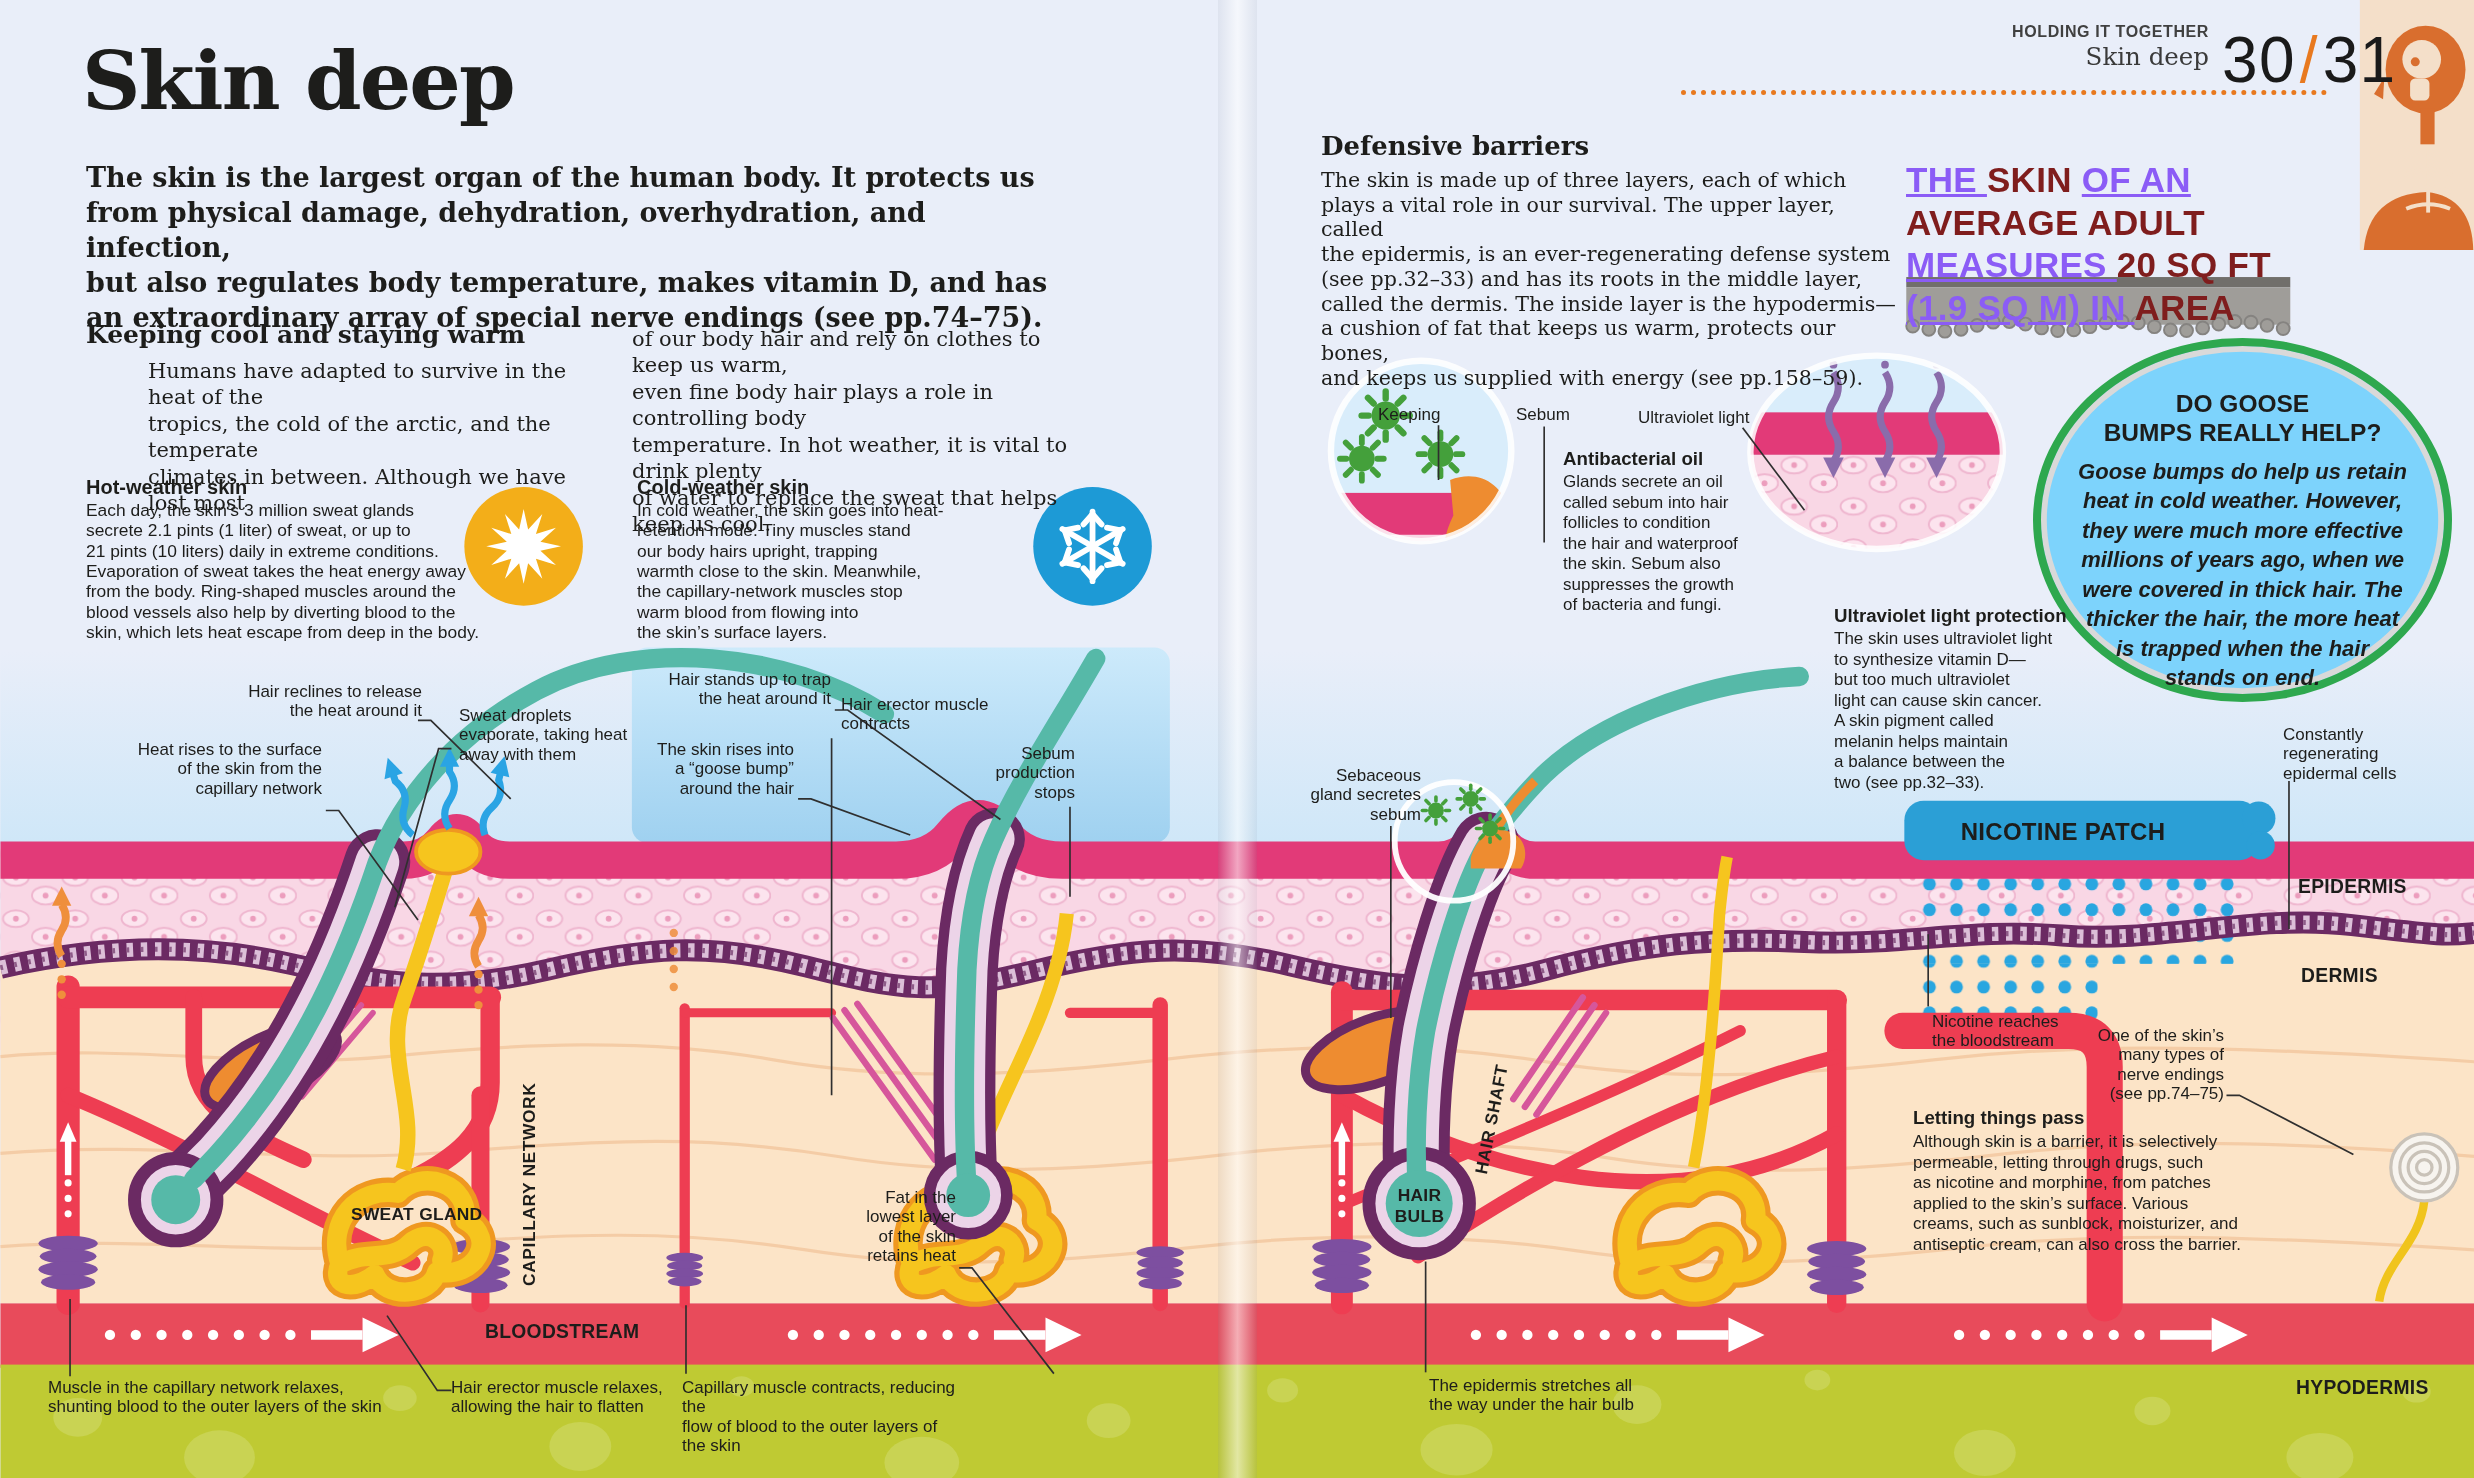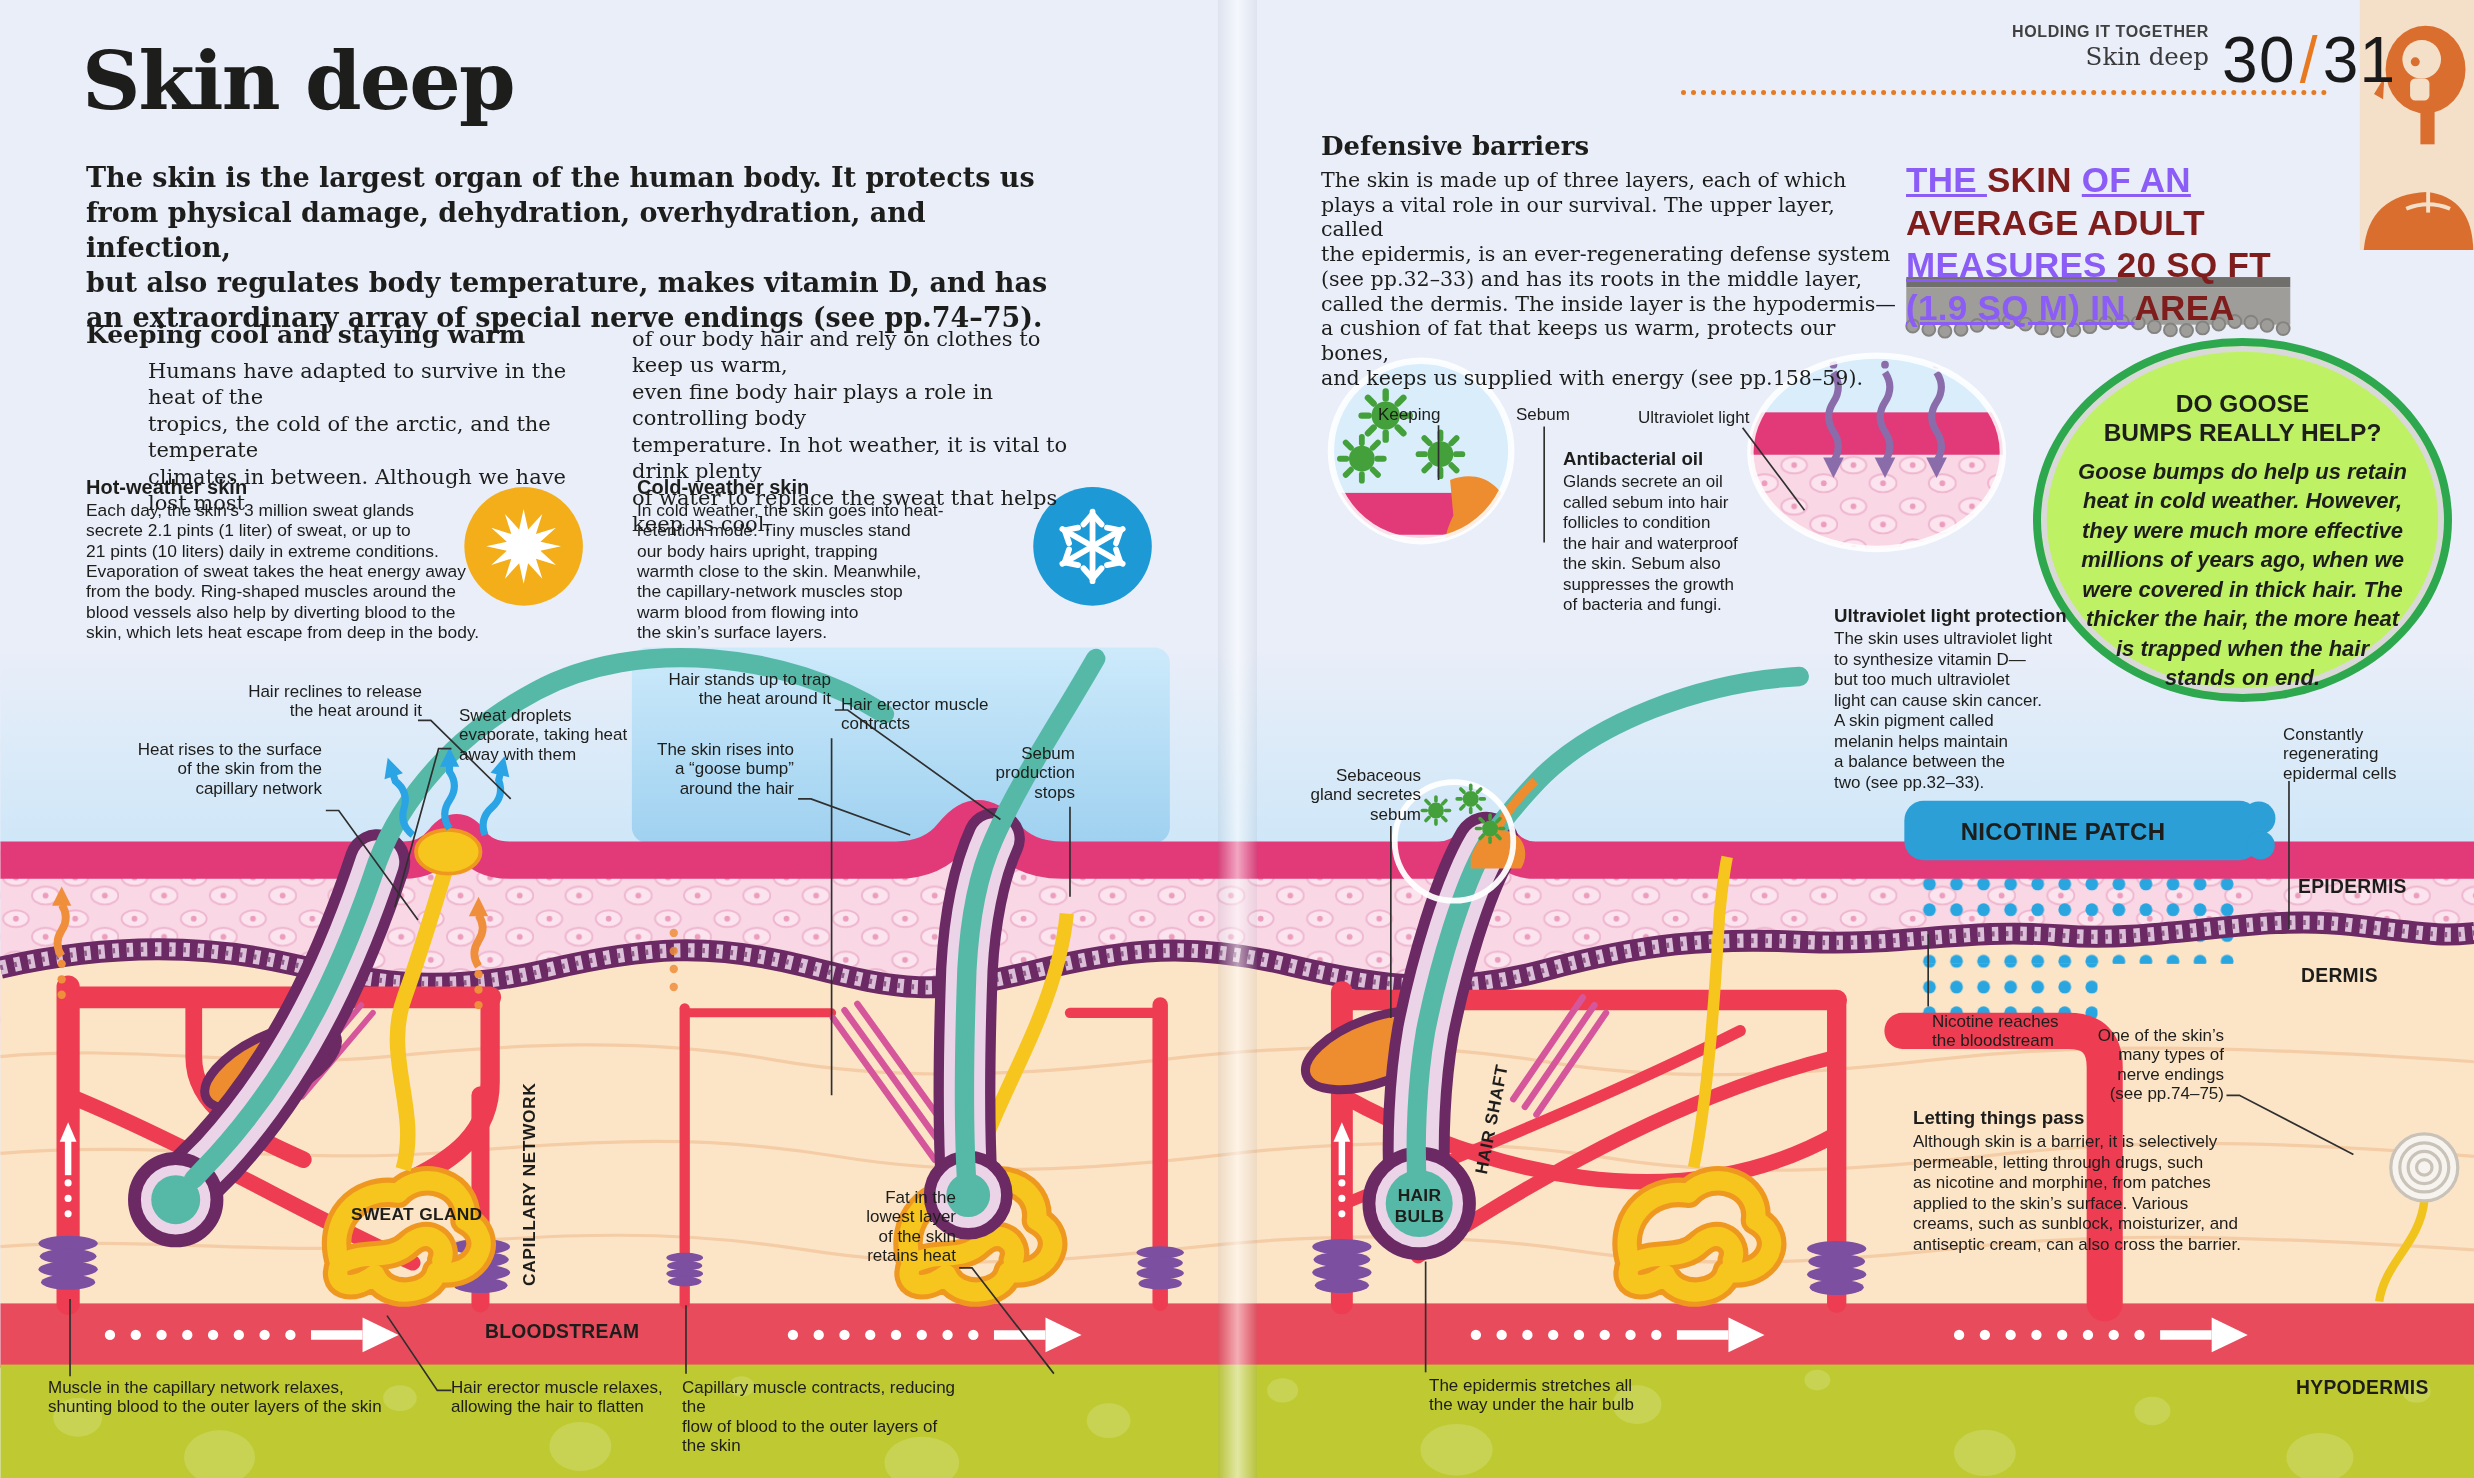--- a/index.html
+++ b/index.html
@@ -25,21 +25,21 @@
   
   .kicker{font-weight:800;font-size:16px;letter-spacing:0.6px;color:#404040;text-align:right;}
   .kicker2{font-family:"DejaVu Serif",serif;font-size:24.5px;color:#3a3a3a;text-align:right;margin-top:1.3px;}
   .pgnum{font-size:64px;font-weight:400;color:#1a1a1a;letter-spacing:1.3px;}
   .pgnum .sep{color:#e8791f;padding:0 3.9px;font-weight:300;}
   .dotline{border-top:5.8px dotted #e8791f;height:0;}
   
   .stat{font-weight:800;font-size:35px;line-height:1.22;letter-spacing:0.3px;}
   .sd{color:#7f1d1d;} .sl{color:#8b5cf6;text-decoration:underline;}
   
-  .fact{background:#bef264;border:8.4px solid #2ea84e;border-radius:50%;
+  .fact{background:#7dd3fc;border:8.4px solid #2ea84e;border-radius:50%;
         box-shadow:inset 0 0 0 5.8px #d9d9d9;text-align:center;box-sizing:border-box;padding:43px 19.3px 0 19.3px;}
   .fact h3{margin:0 0 9px 0;font-size:24.5px;font-weight:800;line-height:1.2;}
   .fact p{margin:0;font-size:22px;font-weight:600;line-height:1.34;font-style:italic;}
   .rot{transform-origin:0 0;}
 </style>
 </head>
 <body>
 
 <div id="page">
 

